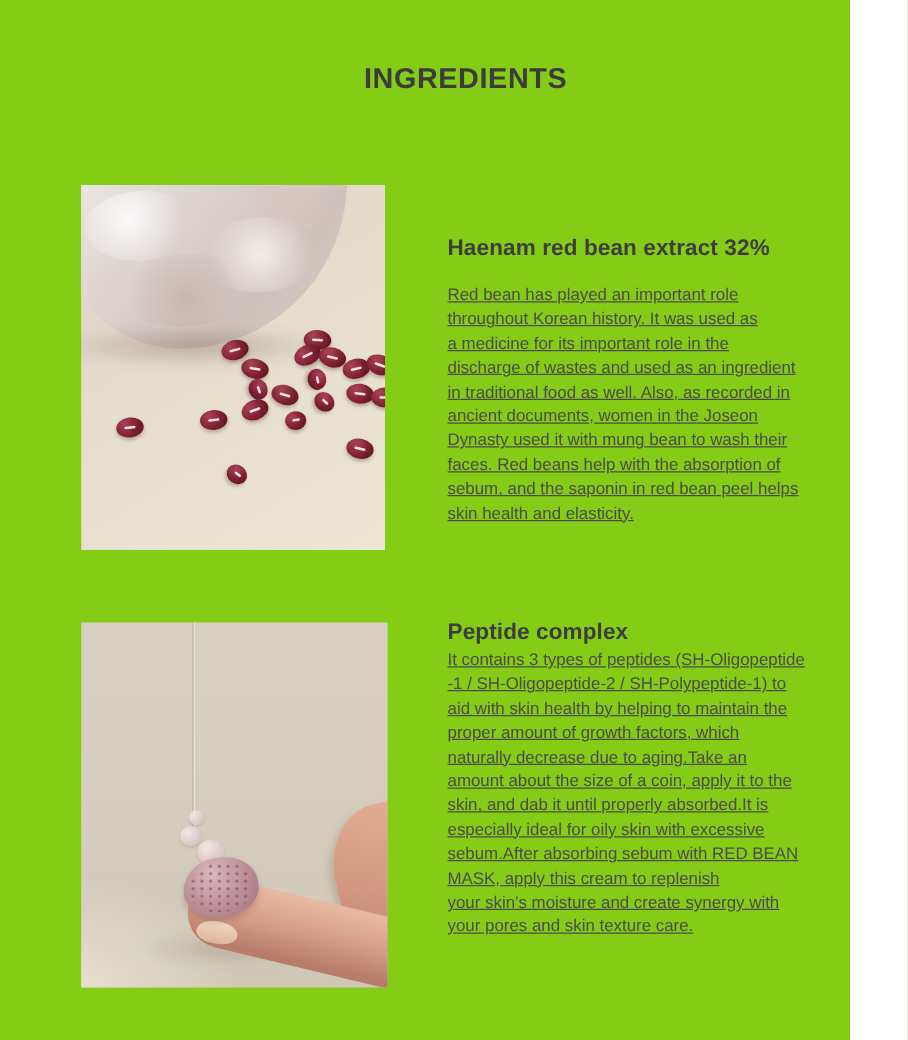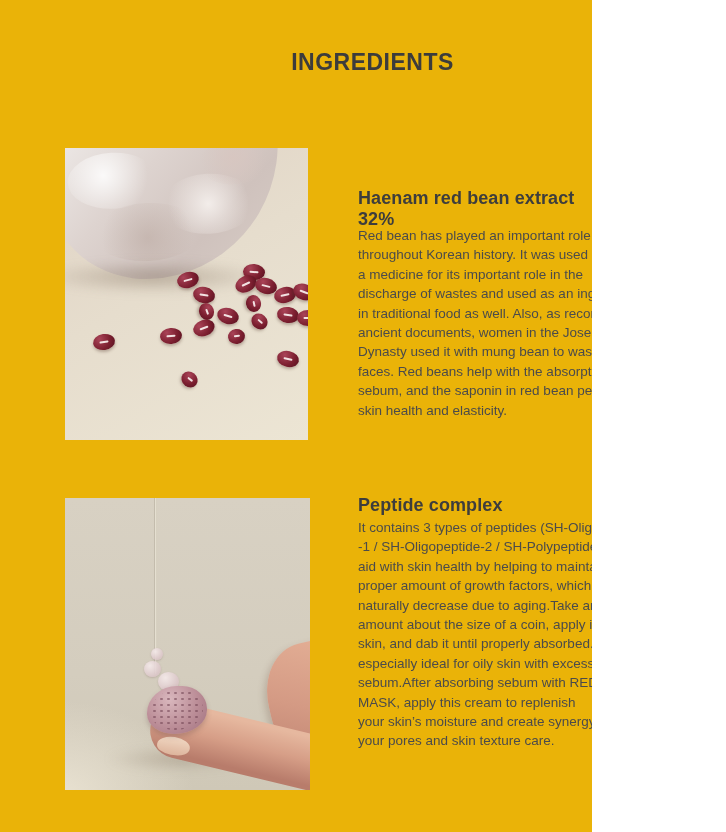--- a/index.html
+++ b/index.html
@@ -1,24 +1,24 @@
 <!DOCTYPE html>
 <html><head>
 <meta charset="utf-8">
 <style>
   html,body{margin:0;padding:0;background:#ffffff;}
-  .page{position:relative;width:592px;height:832px;background:#eab308;overflow:hidden;
+  .page{position:relative;width:680px;height:832px;background:#84cc16;overflow:hidden;
         font-family:"Liberation Sans","DejaVu Sans",sans-serif;}
   .title{position:absolute;left:65px;top:49px;width:615px;margin:0;text-align:center;
          font-size:23px;font-weight:700;letter-spacing:0.5px;color:#3c3c3c;}
   .heading{position:absolute;left:358px;margin:0;font-size:18px;font-weight:600;color:#3d3d3d;
            letter-spacing:0.1px;}
   .h1{top:188px;} .h2{top:495px;}
   .body{position:absolute;left:358px;width:345px;margin:0;font-size:13.5px;line-height:19.4px;
-        color:#4b4b4b;white-space:pre-line;}
+        color:#4b4b4b;white-space:pre-line;text-decoration:underline;}
   .b1{top:226px;} .b2{top:518px;}
 
   
   .photo{position:absolute;left:65px;overflow:hidden;}
   .photo1{top:148px;width:243px;height:292px;
     background:linear-gradient(150deg,#e0d3c5 0%,#e6ddcd 45%,#ece5d4 100%);}
   .photo2{top:498px;width:245px;height:292px;
     background:linear-gradient(180deg,#d8d1c3 0%,#d4cdbe 60%,#cfc8b7 100%);}
 
   

